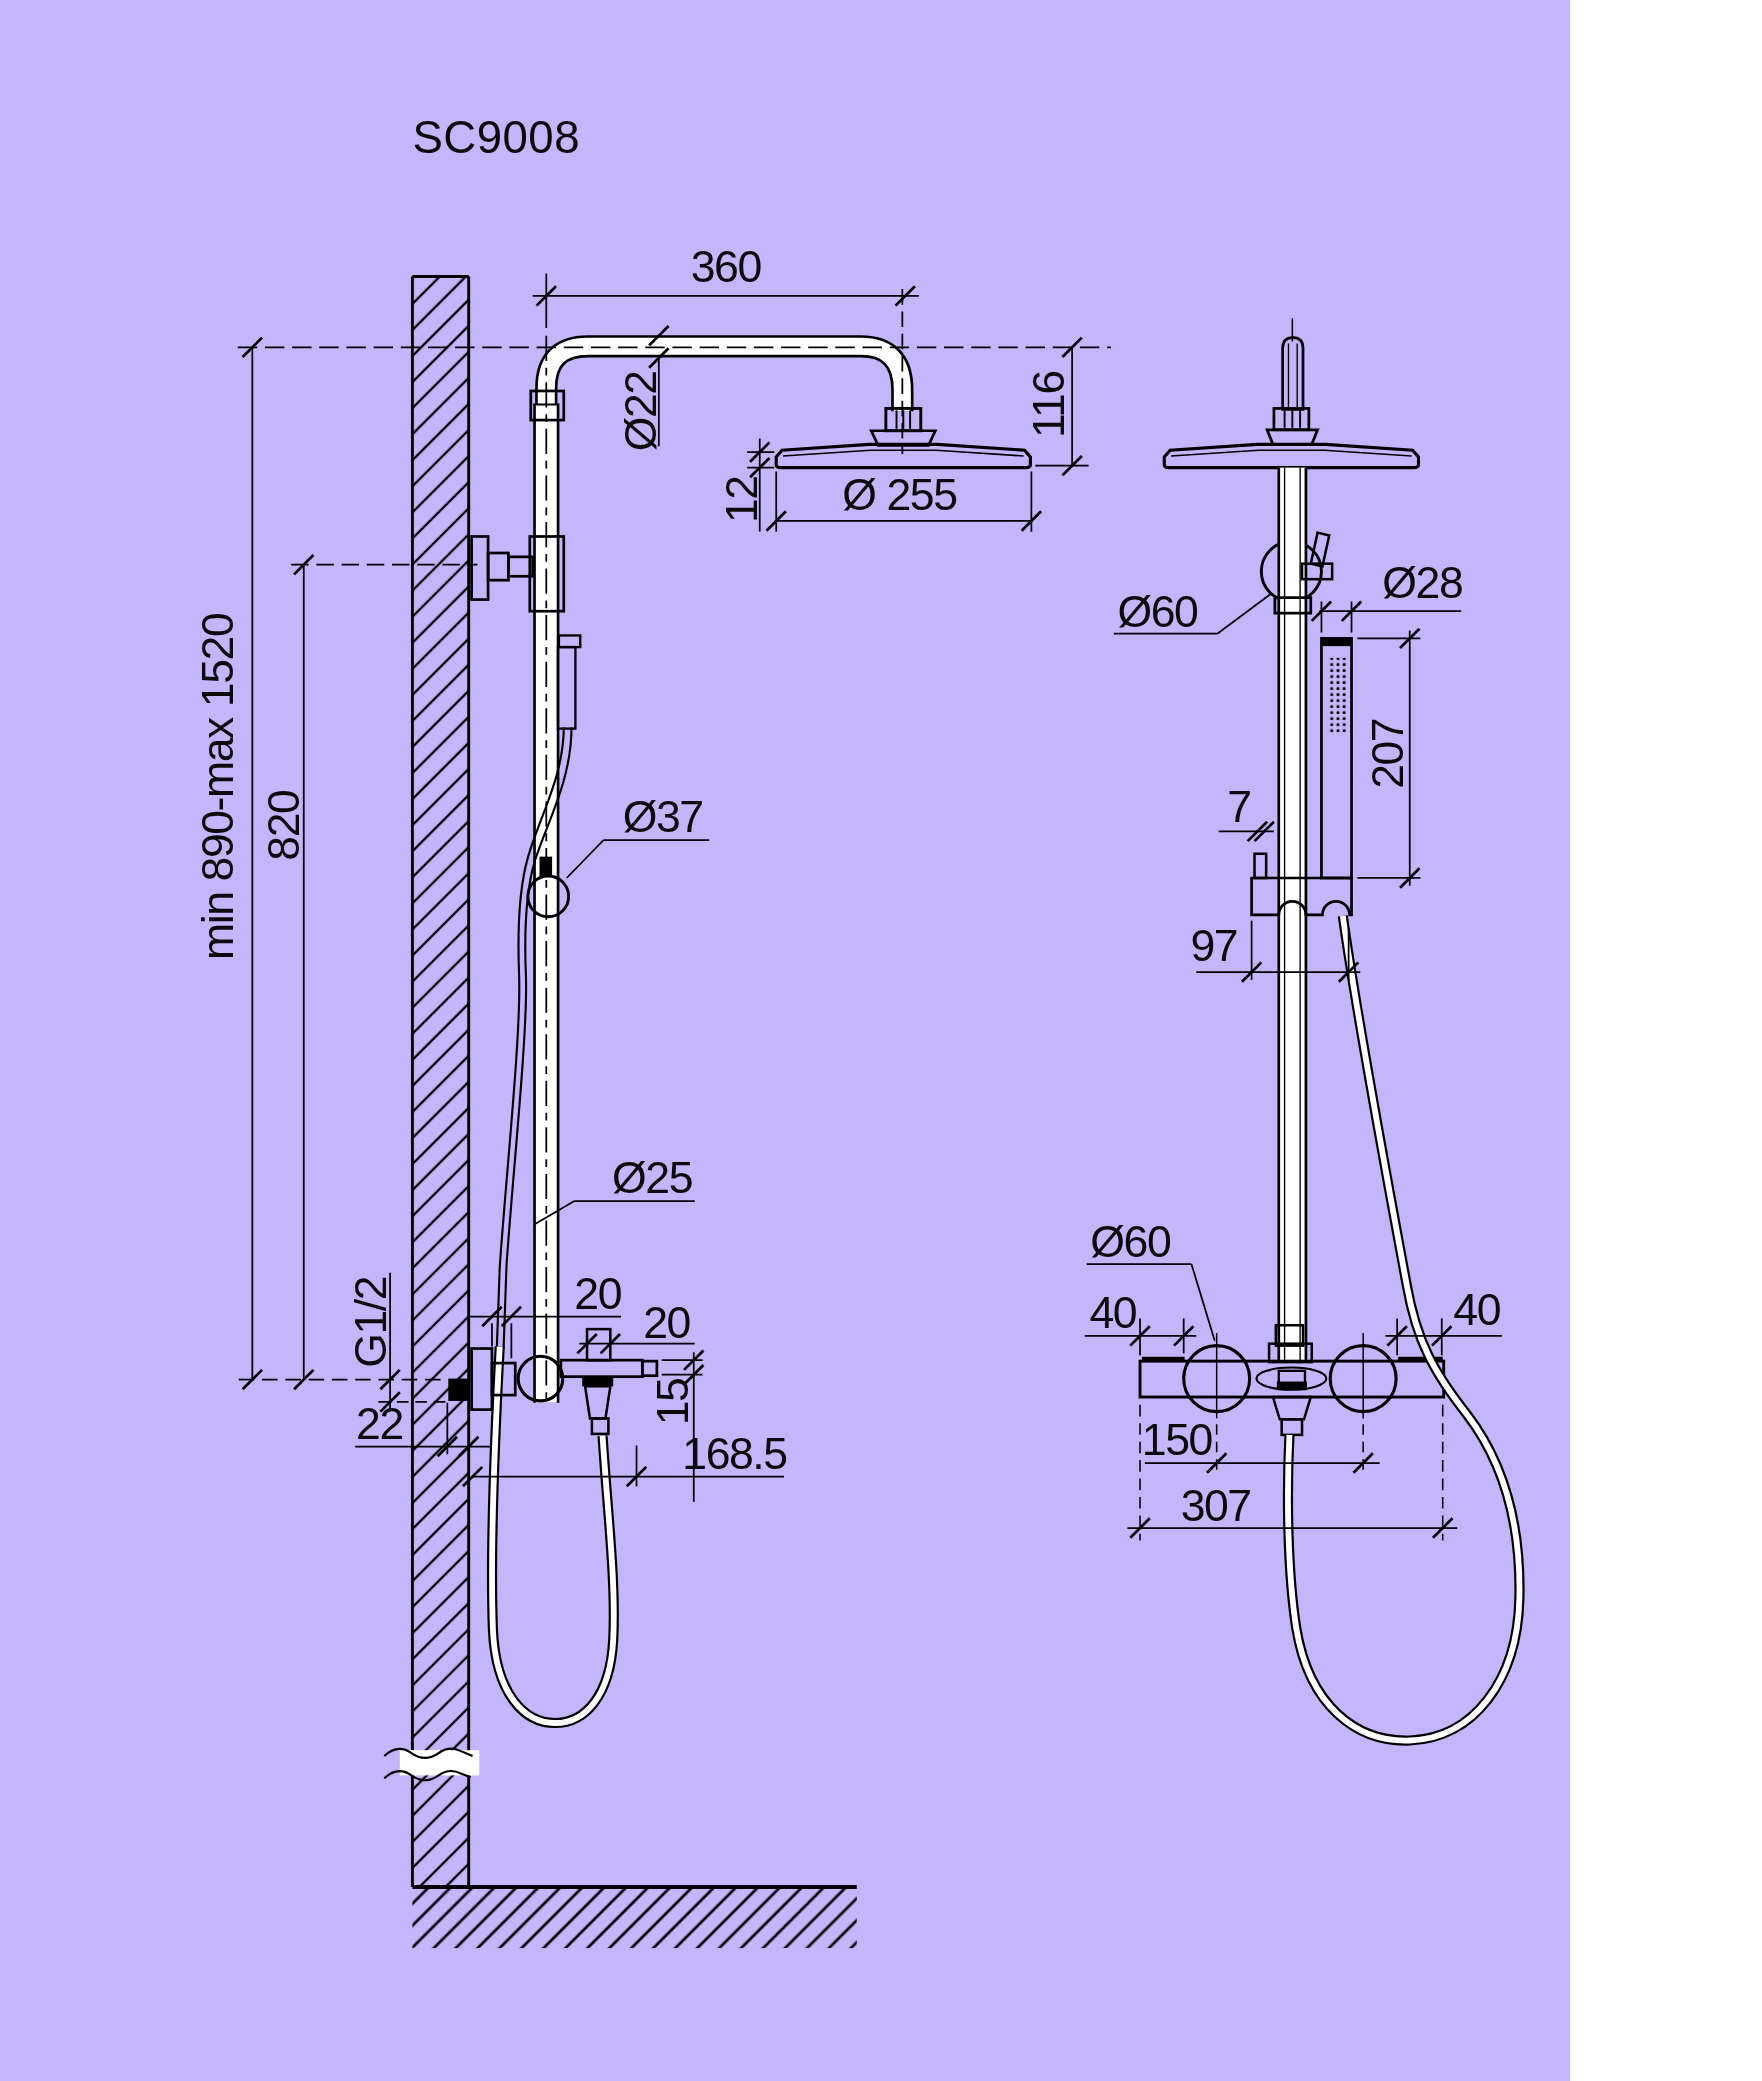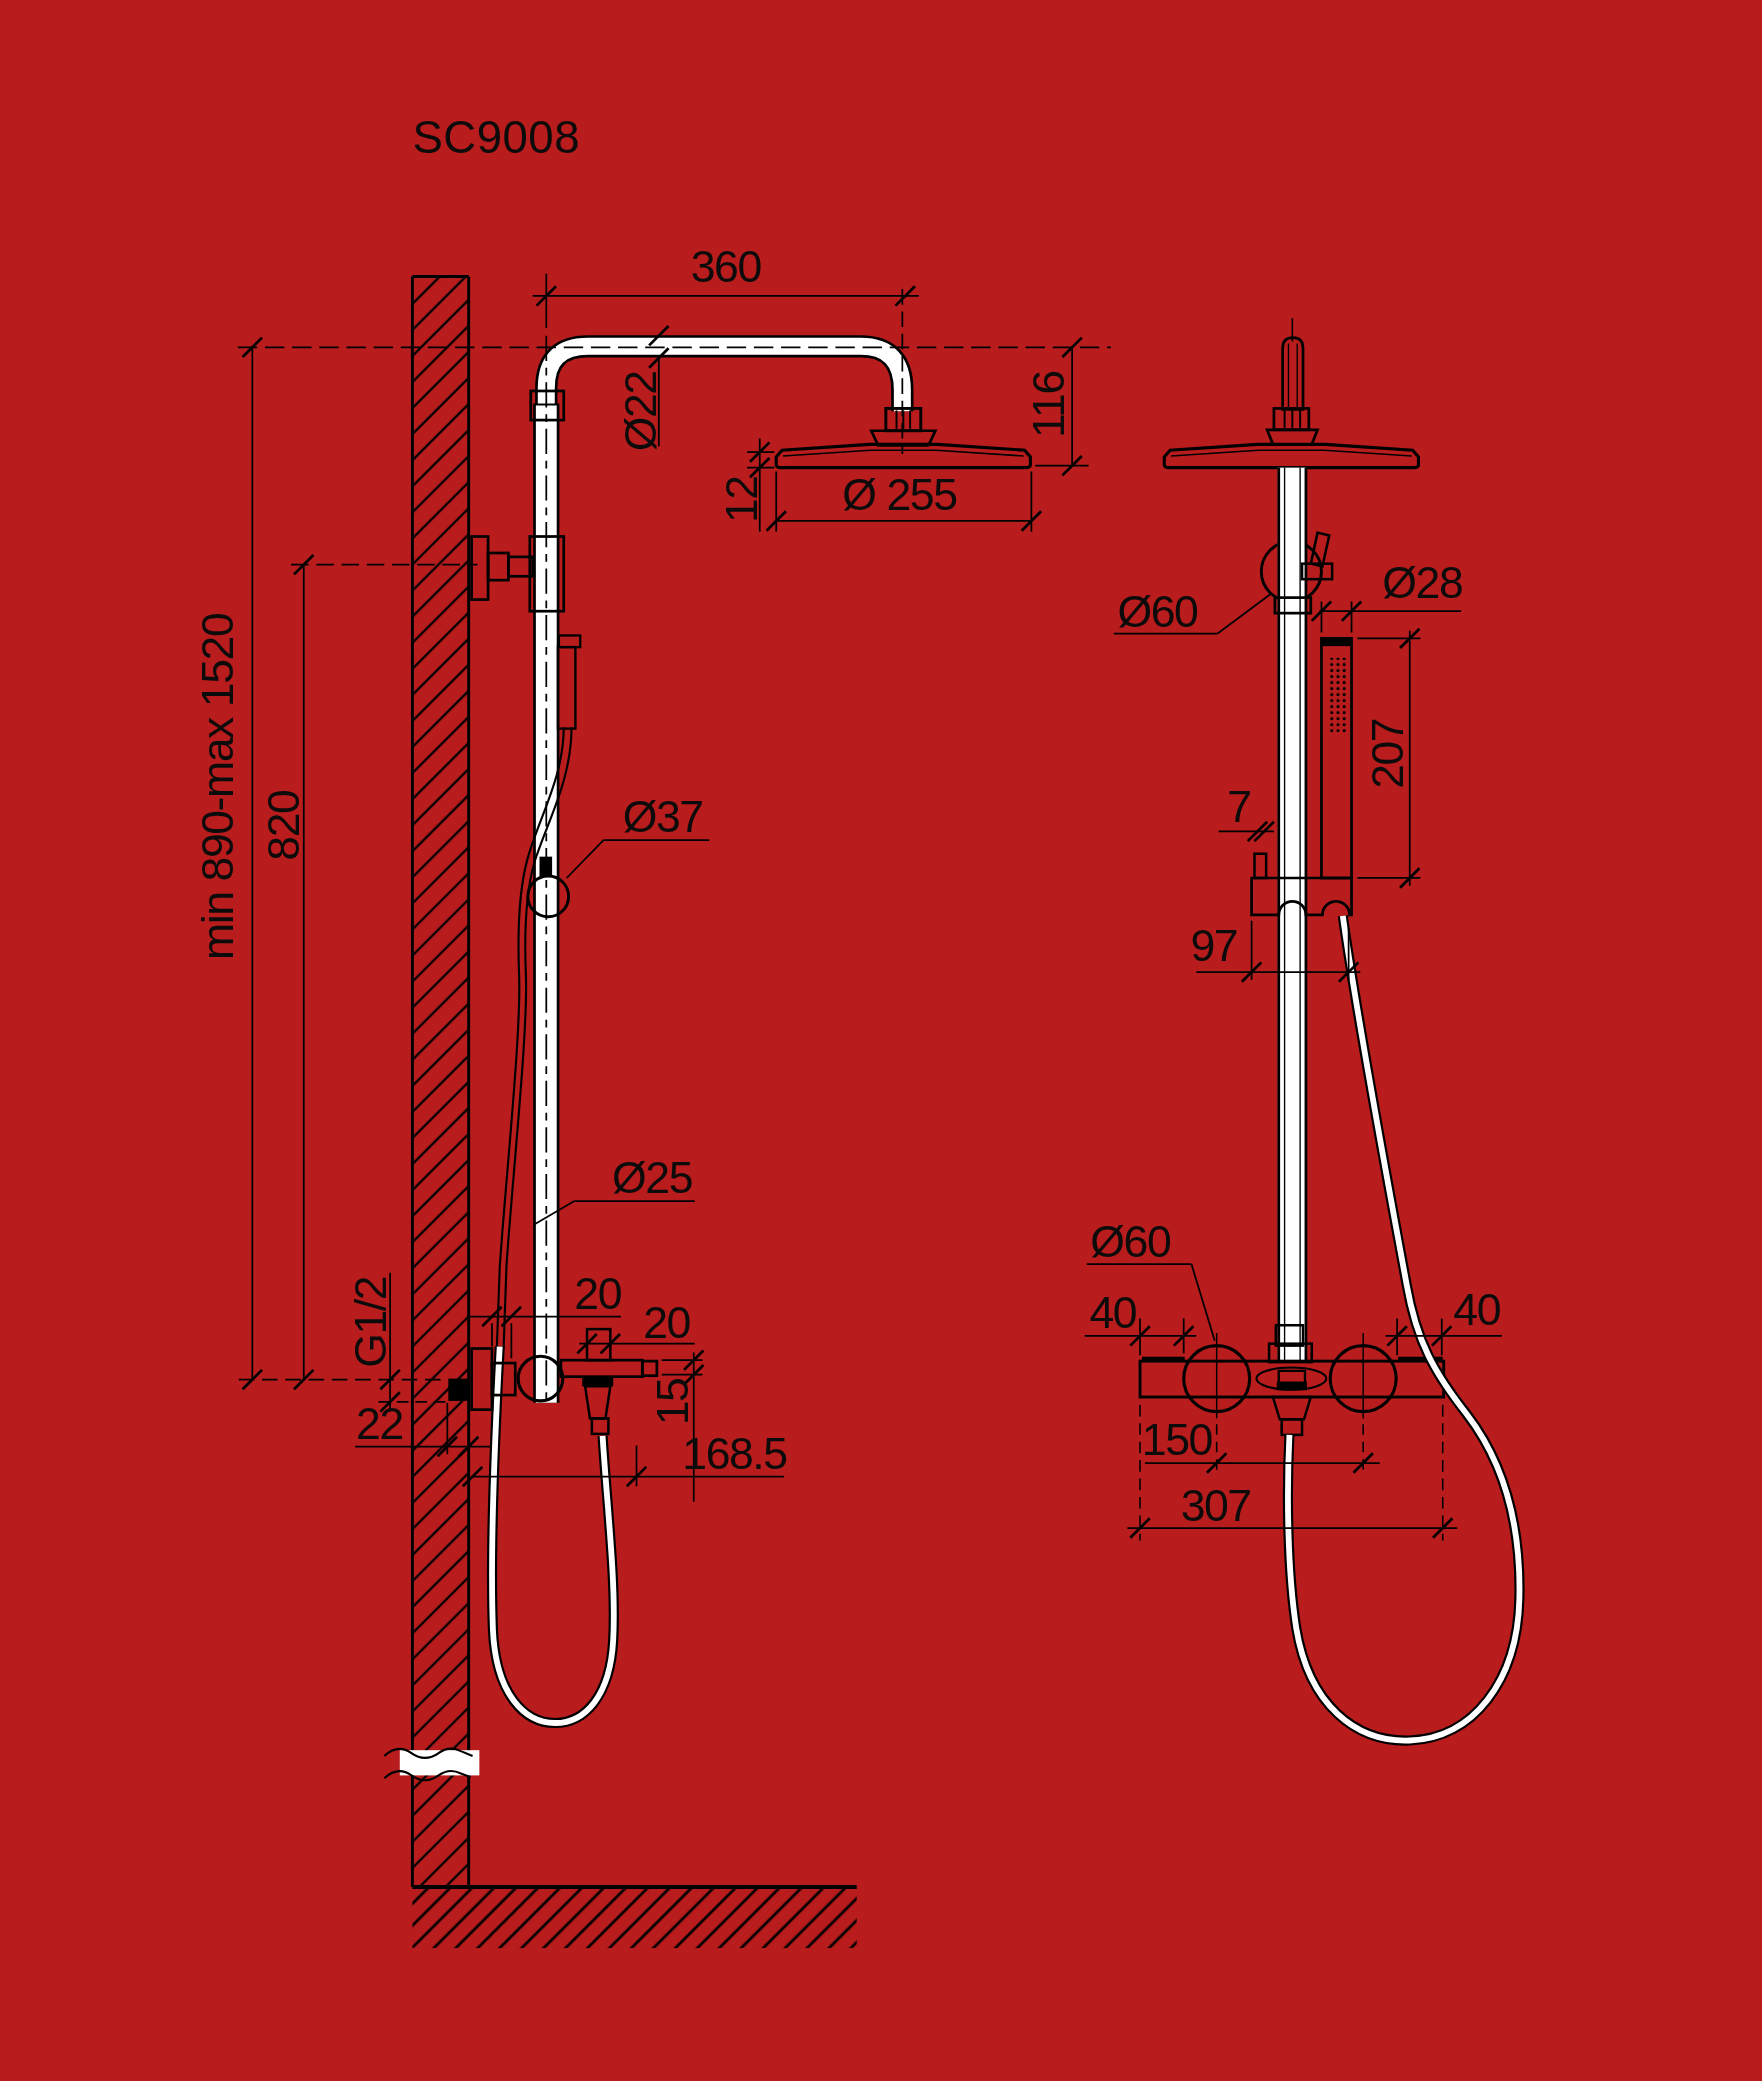--- a/index.html
+++ b/index.html
@@ -1,16 +1,16 @@
 <!DOCTYPE html>
 <html><head>
 <meta charset="utf-8">
 <style>
   html,body{margin:0;padding:0;background:#ffffff;}
-  .page{width:1762px;height:2081px;background:#b91c1c;position:relative;}
+  .page{width:1570px;height:2081px;background:#c4b5fd;position:relative;}
   svg{display:block;}
   text{font-family:"Liberation Sans","DejaVu Sans",sans-serif;font-size:46px;fill:#0b0b0b;letter-spacing:-1.5px;}
   .title{font-size:47px;letter-spacing:0.5px;}
   .ol{stroke:#000;fill:none;}
 </style>
 </head>
 <body>
 
 <div class="page">
 <svg width="1762" height="2081" viewBox="0 0 1816 2145">

